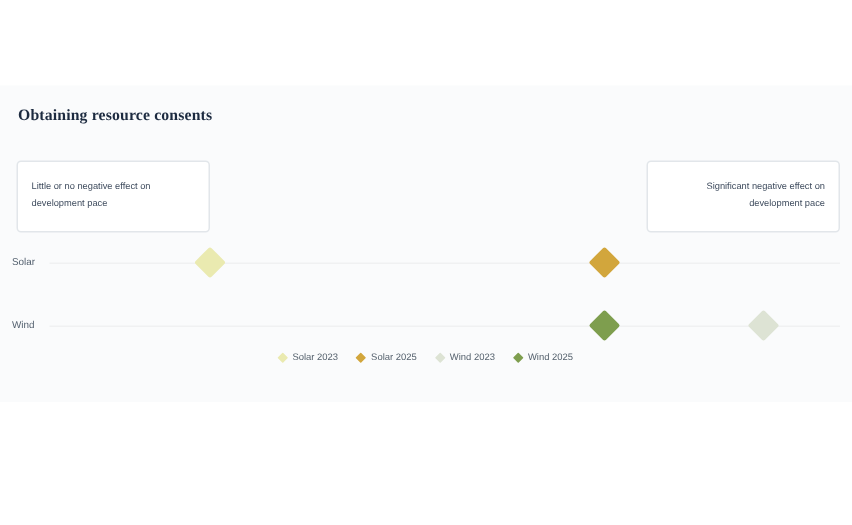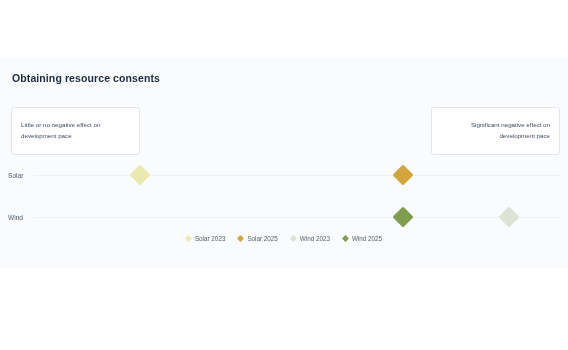--- a/index.html
+++ b/index.html
@@ -23,20 +23,21 @@
   }
 
   #chart-title {
     position: absolute;
     left: 12px;
     top: 15px;
     font-size: 10.5px;
     font-weight: bold;
     color: #1d2b40;
     letter-spacing: 0.1px;
+    font-family: Liberation Serif, serif;
   }
 
   .callout {
     position: absolute;
     box-sizing: border-box;
     border: 1px solid #e2e6ea;
     border-radius: 3px;
     background: #ffffff;
     font-size: 6.2px;
     line-height: 1.75;

